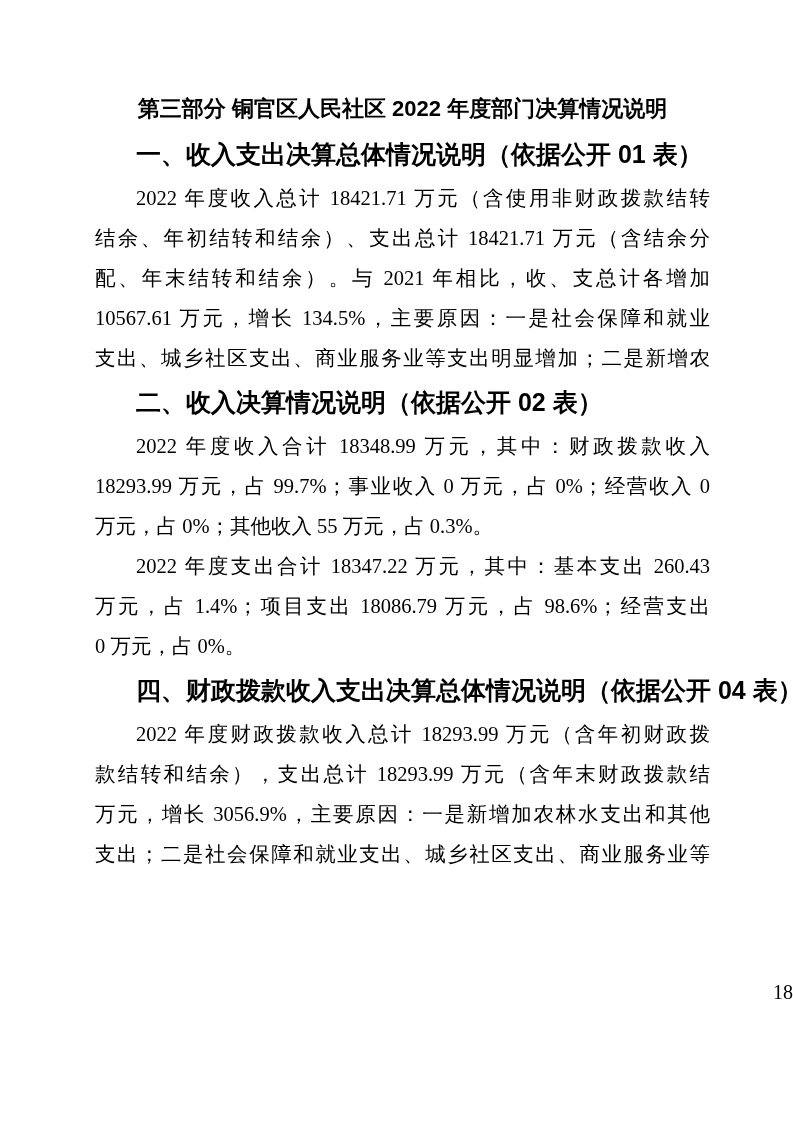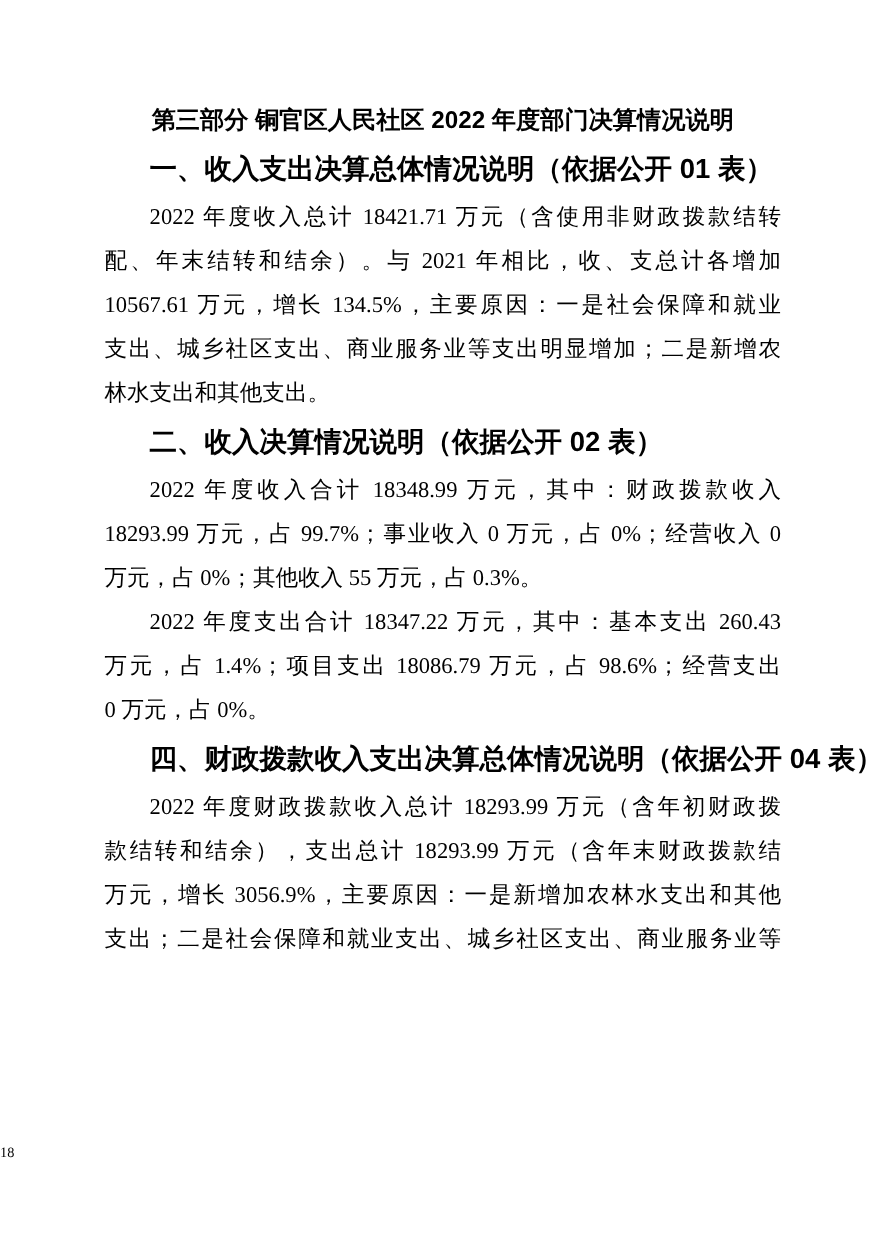--- a/index.html
+++ b/index.html
@@ -35,44 +35,44 @@
     font-size: 20.5px;
     line-height: 40px;
     text-align: justify;
     text-align-last: justify;
     -moz-text-align-last: justify;
   }
   .line.first { text-indent: 41px; }
   .line.end { text-align-last: left; -moz-text-align-last: left; }
   .footer {
     position: absolute;
-    top: 1034px;
+    top: 978px;
     left: 0;
     width: 100%;
-    text-align: left;
-    font-size: 13px;
+    text-align: right;
+    font-size: 20px;
     line-height: 28px;
     font-family: "Liberation Serif", "DejaVu Serif", serif;
   }
 </style>
 </head>
 <body>
 
 <div class="page">
   <div class="content">
 
     <div class="doc-title">第三部分 铜官区人民社区 2022 年度部门决算情况说明</div>
 
     <div>
       <div class="heading">一、收入支出决算总体情况说明（依据公开 01 表）</div>
       <div class="line first">2022 年度收入总计 18421.71 万元（含使用非财政拨款结转</div>
+      <div class="line">结余、年初结转和结余）、支出总计 18421.71 万元（含结余分</div>
       <div class="line">配、年末结转和结余）。与 2021 年相比，收、支总计各增加</div>
       <div class="line">10567.61 万元，增长 134.5%，主要原因：一是社会保障和就业</div>
       <div class="line">支出、城乡社区支出、商业服务业等支出明显增加；二是新增农</div>
-      <div class="line end">林水支出和其他支出。</div>
     </div>
 
     <div>
       <div class="heading">二、收入决算情况说明（依据公开 02 表）</div>
       <div class="line first">2022 年度收入合计 18348.99 万元，其中：财政拨款收入</div>
       <div class="line">18293.99 万元，占 99.7%；事业收入 0 万元，占 0%；经营收入 0</div>
       <div class="line end">万元，占 0%；其他收入 55 万元，占 0.3%。</div>
     </div>
 
     <div>

